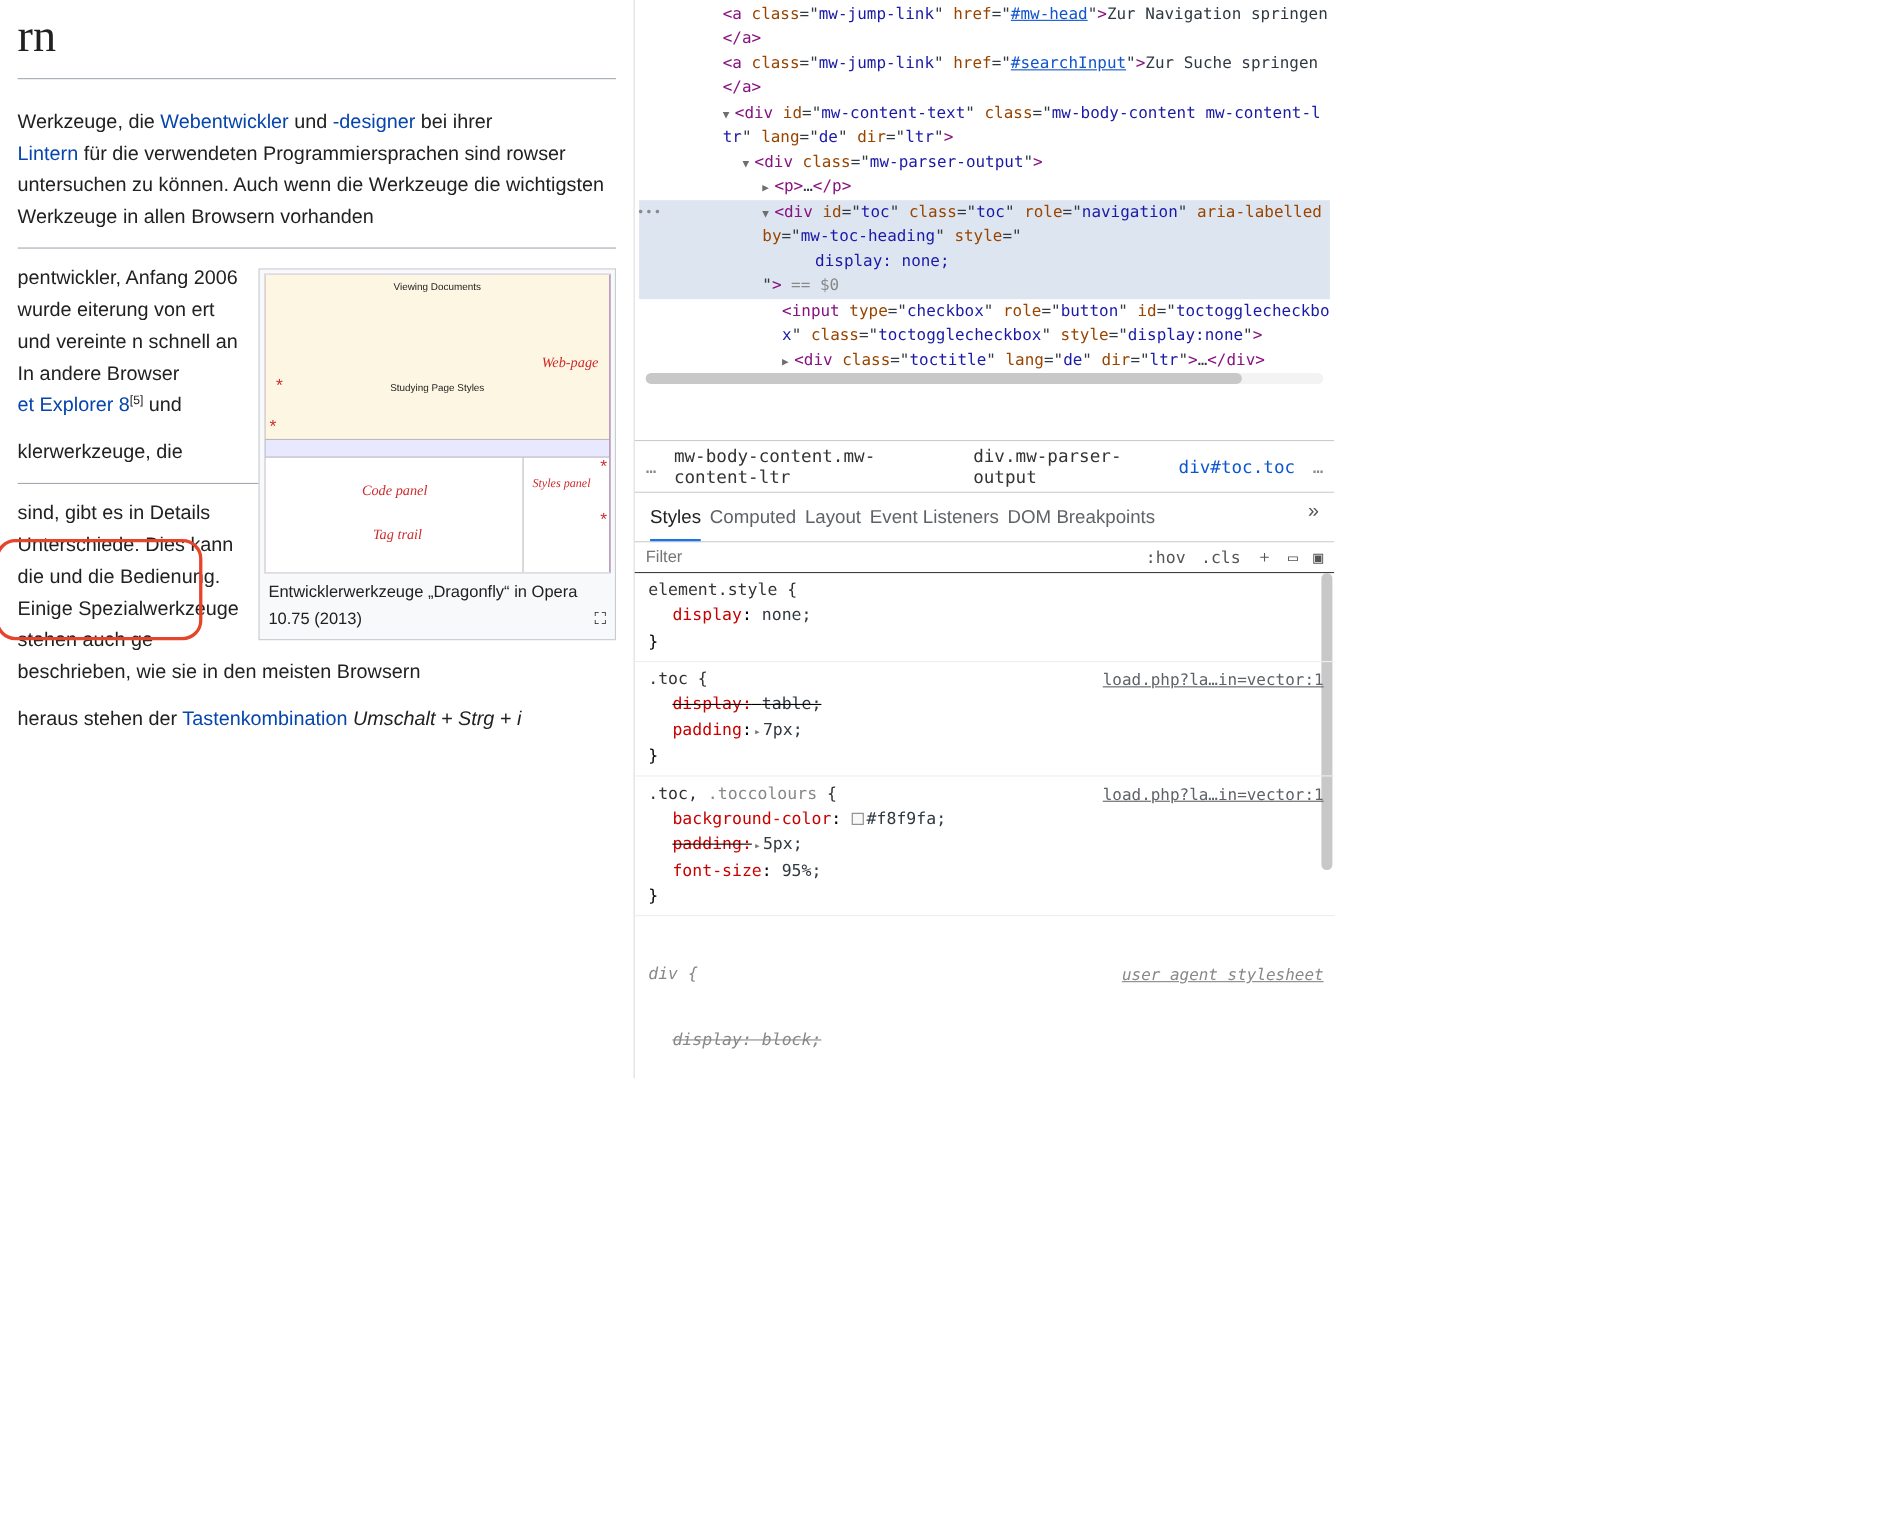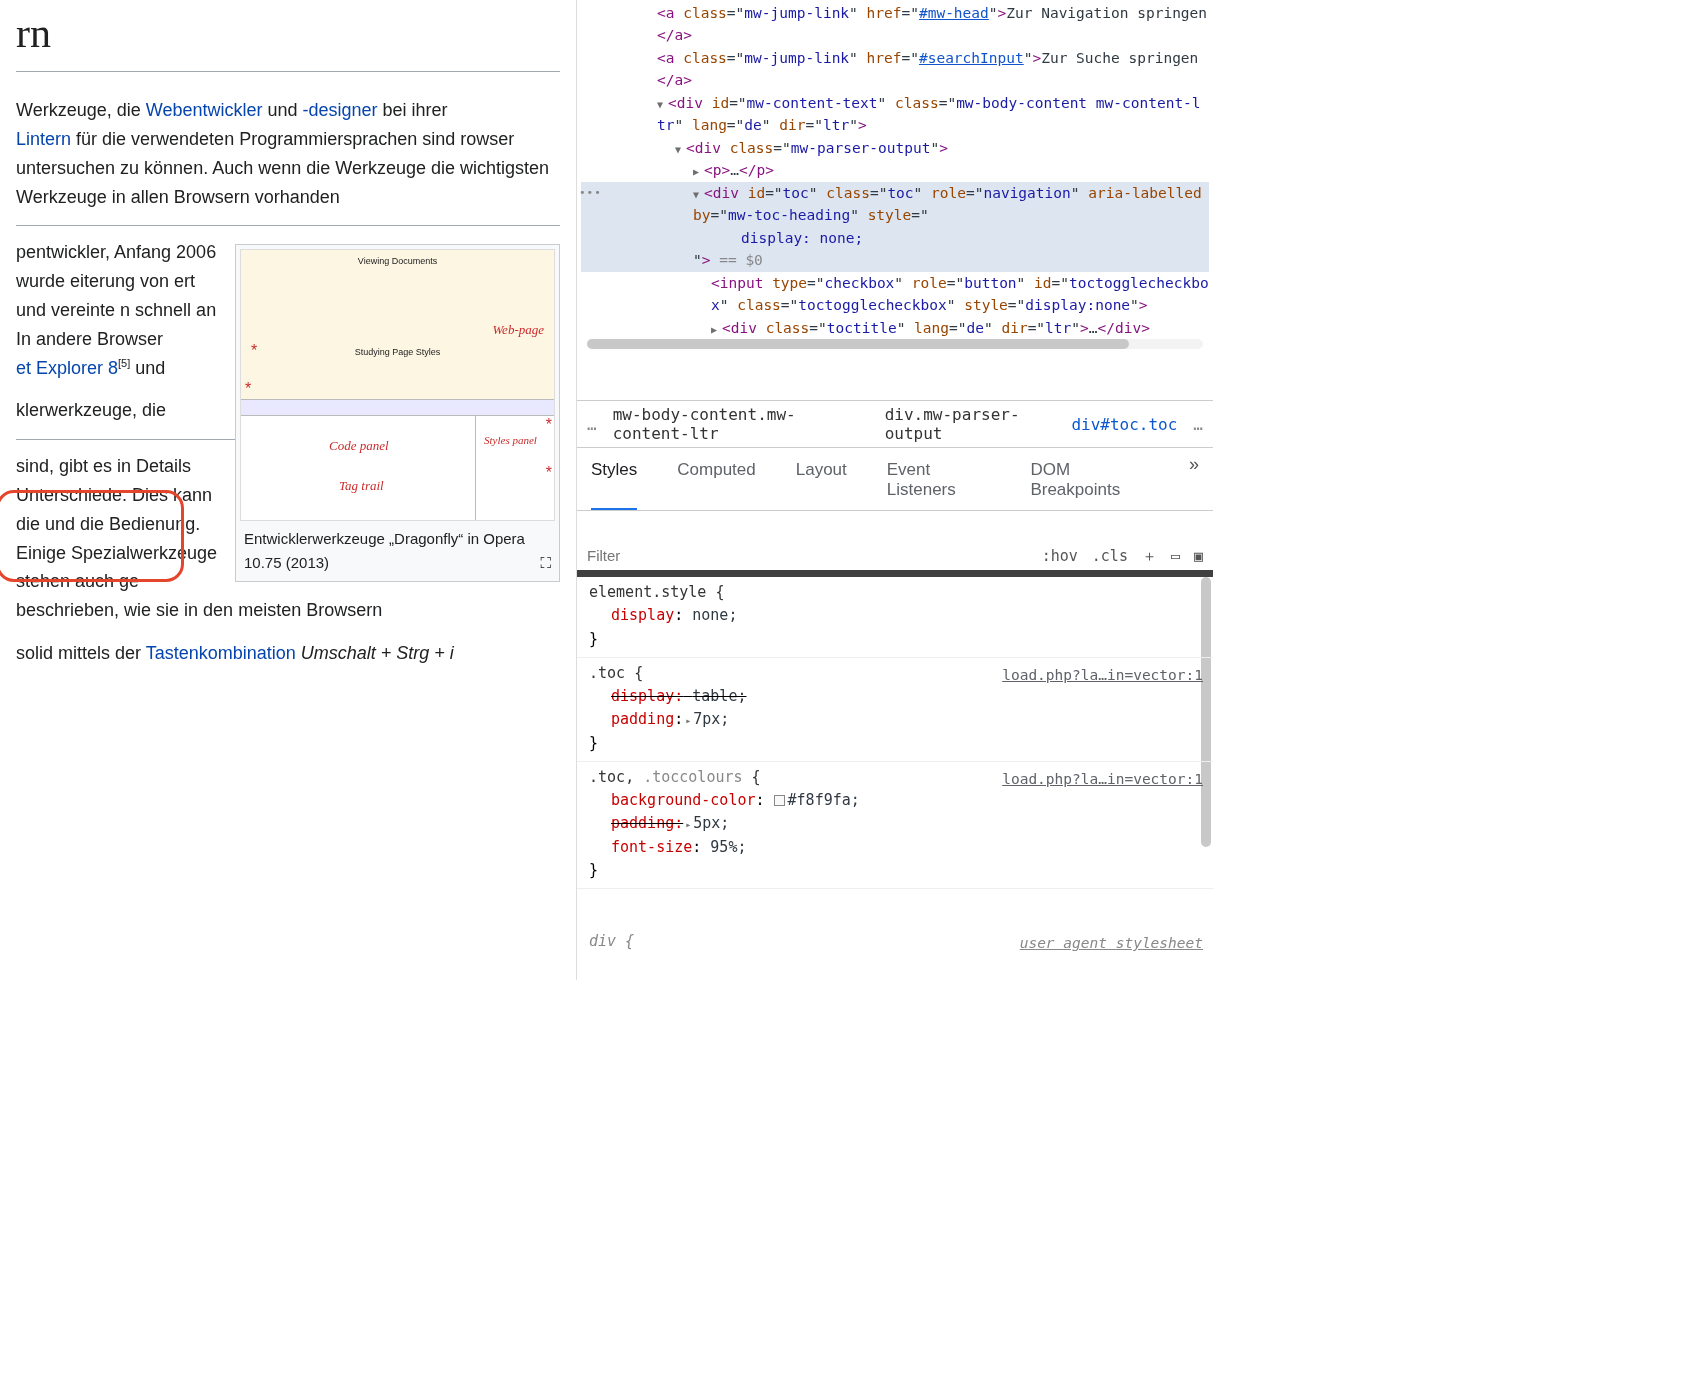--- a/index.html
+++ b/index.html
@@ -88,35 +88,34 @@
 .crumbbar {
   display: flex; align-items: center; gap: 16px;
   border-top: 1px solid #ccc; border-bottom: 1px solid #ccc;
   padding: 4px 10px;
   font-size: 16px; color: #333;
   overflow: hidden;
 }
 .crumbbar .dimmed { color: #888; }
 .crumbbar .active { color: #0b57d0; }
 .tabs {
-  display: flex; gap: 40px; padding: 6px 14px 0 14px;
+  display: flex; gap: 8px; padding: 6px 14px 0 14px;
   border-bottom: 1px solid #ccc;
   font-size: 17px; color: #5f6368;
   font-family: -apple-system, Arial, sans-serif;
 }
 .tab { padding: 6px 0 10px 0; cursor: pointer; }
 .tab.active { color: #202124; border-bottom: 2px solid #1a73e8; }
 .more-tabs { margin-left: auto; font-size: 18px; color: #555; }
 
 .styles-toolbar {
   position: relative;
-  display: flex; align-items: flex-start; gap: 14px;
-  padding: 4px 10px; border-bottom: 7px solid #404040;
+  display: flex; align-items: center; gap: 14px;
+  padding: 4px 10px; border-bottom: 1px solid #404040;
   font-family: Menlo, monospace;
-  margin-top: 32px;
 }
 .styles-toolbar .filter { flex:1; color:#999; font-size:15px; border:none; background:transparent; outline:none; }
 .styles-toolbar .btn { color:#555; font-family: Menlo, monospace; font-size:15px; cursor:pointer; }
 .styles-panel { overflow: auto; flex: 1; position: relative; font-size: 15px; line-height:1.55; }
 .rule { padding: 4px 12px 6px 12px; border-bottom: 1px solid #eee; position: relative; }
 .selector { color: #333; }
 .src-link { position: absolute; right: 10px; top: 6px; color: #5f6368; text-decoration: underline; font-size: 14.5px; cursor:pointer; }
 .prop { padding-left: 22px; }
 .prop-name { color: #c80000; }
 .prop-val { color: #303942; }
@@ -190,21 +189,21 @@
     <a class="wikilink">et Explorer 8</a><sup>[5]</sup><span> und</span>
   </p>
 
   <p>klerwerkzeuge, die</p>
 
   <div class="section-divider"></div>
 
   <p>sind, gibt es in Details Unterschiede. Dies kann die und die Bedienung. Einige Spezialwerkzeuge stehen auch ge beschrieben, wie sie in den meisten Browsern</p>
 
   <p>
-    <span> solid mittels der </span><a class="wikilink">Tastenkombination</a><span class="italic"> Umschalt + Strg + i</span>
+    <span> heraus stehen der </span><a class="wikilink">Tastenkombination</a><span class="italic"> Umschalt + Strg + i</span>
   </p>
 </div>
 
 <div class="right-pane">
 
   <div class="dom-tree">
     <div class="dom-row indent1"><span class="tag">&lt;a</span> <span class="attr-name">class</span>="<span class="attr-val">mw-jump-link</span>" <span class="attr-name">href</span>="<span class="link-val">#mw-head</span>"<span class="tag">&gt;</span>Zur Navigation springen<span class="tag">&lt;/a&gt;</span></div>
     <div class="dom-row indent1"><span class="tag">&lt;a</span> <span class="attr-name">class</span>="<span class="attr-val">mw-jump-link</span>" <span class="attr-name">href</span>="<span class="link-val">#searchInput</span>"<span class="tag">&gt;</span>Zur Suche springen<span class="tag">&lt;/a&gt;</span></div>
     <div class="dom-row indent1"><span class="toggle-arrow">▼</span><span class="tag">&lt;div</span> <span class="attr-name">id</span>="<span class="attr-val">mw-content-text</span>" <span class="attr-name">class</span>="<span class="attr-val">mw-body-content mw-content-ltr</span>" <span class="attr-name">lang</span>="<span class="attr-val">de</span>" <span class="attr-name">dir</span>="<span class="attr-val">ltr</span>"<span class="tag">&gt;</span></div>
     <div class="dom-row indent2"><span class="toggle-arrow">▼</span><span class="tag">&lt;div</span> <span class="attr-name">class</span>="<span class="attr-val">mw-parser-output</span>"<span class="tag">&gt;</span></div>

